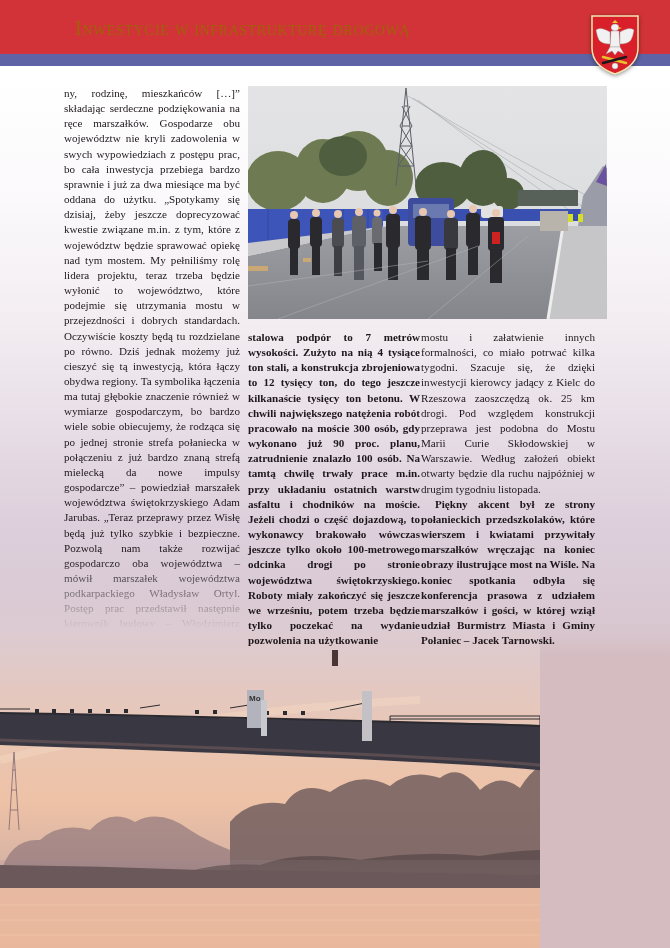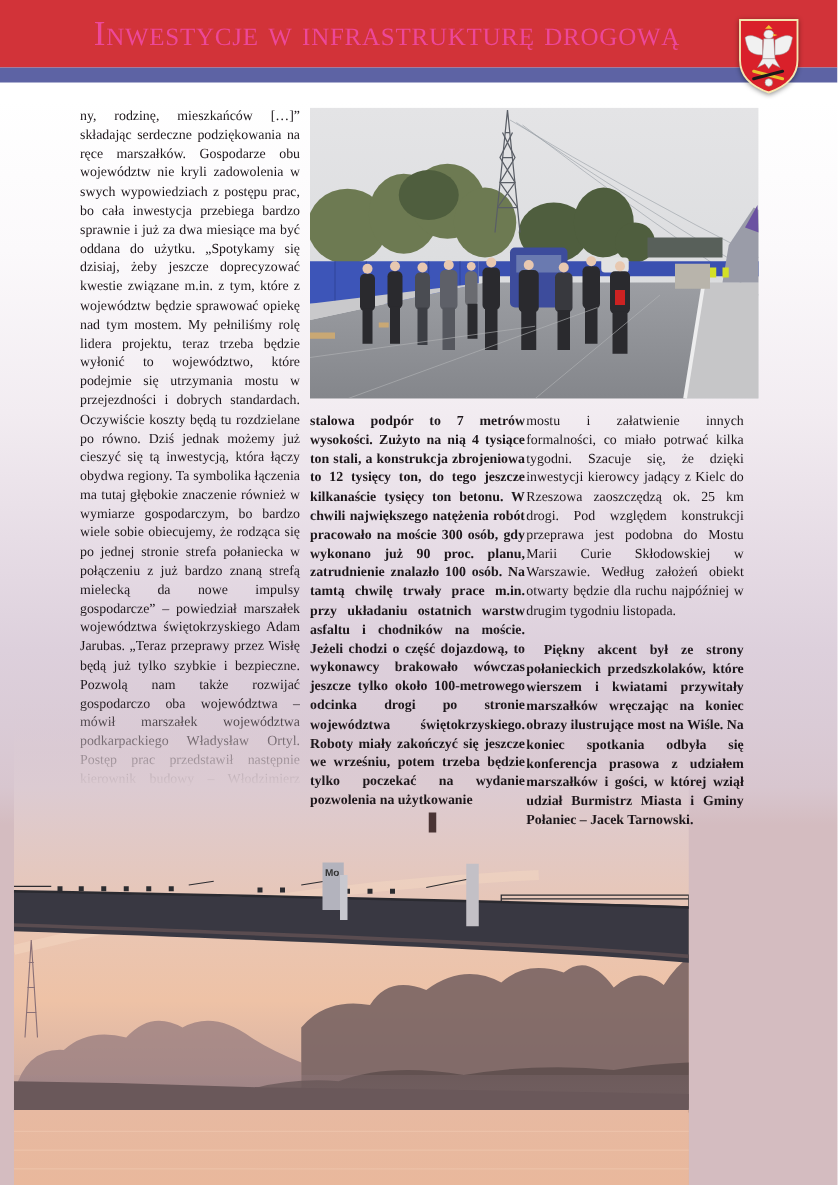--- a/index.html
+++ b/index.html
@@ -21,23 +21,23 @@
   .hdr-red {
     position: absolute; left: 0; top: 0; width: 670px; height: 54px;
     background: #d23339;
   }
   .hdr-blue {
     position: absolute; left: 0; top: 54px; width: 670px; height: 12px;
     background: #5d63a4;
   }
   .hdr-title {
     position: absolute; left: 75px; top: 14px; width: 500px;
-    color: #ec4899;
+    color: #a16207;
     font-family: "Liberation Serif", "DejaVu Serif", serif;
-    font-size: 28px;
+    font-size: 20px;
     font-variant: small-caps;
     letter-spacing: 0.6px;
     line-height: 28px;
     white-space: nowrap;
   }
   .crest {
     position: absolute; left: 590px; top: 14px; width: 50px; height: 62px;
     filter: drop-shadow(0 1px 2px rgba(0,0,0,0.45));
   }
 
@@ -47,32 +47,32 @@
     font-size: 11.1px;
     line-height: 15.15px;
     text-align: justify;
     hyphens: manual;
     color: #1d171b;
   }
   .col1 { left: 64px; top: 86px; width: 176px; }
   .col2 { left: 248px; top: 330px; width: 172px; font-weight: bold; }
   .col3 { left: 421px; top: 330px; width: 174px; }
   .col p { margin: 0; }
-  .col .bold { font-weight: bold; text-indent: 14px; margin-top: 16px; }
+  .col .bold { font-weight: bold; text-indent: 14px; }
 
   
   .photo-top {
     position: absolute; left: 248px; top: 86px; width: 359px; height: 233px;
     overflow: hidden;
   }
   .photo-top svg { display: block; }
 
   
   .photo-bottom {
-    position: absolute; left: 11px; top: 560px; width: 540px; height: 388px;
+    position: absolute; left: 0; top: 560px; width: 540px; height: 388px;
     overflow: hidden;
     pointer-events: auto;
   }
   .photo-bottom svg { display: block; }
 </style>
 </head>
 <body>
 
 <div class="hdr-red"></div>
 <div class="hdr-blue"></div>

